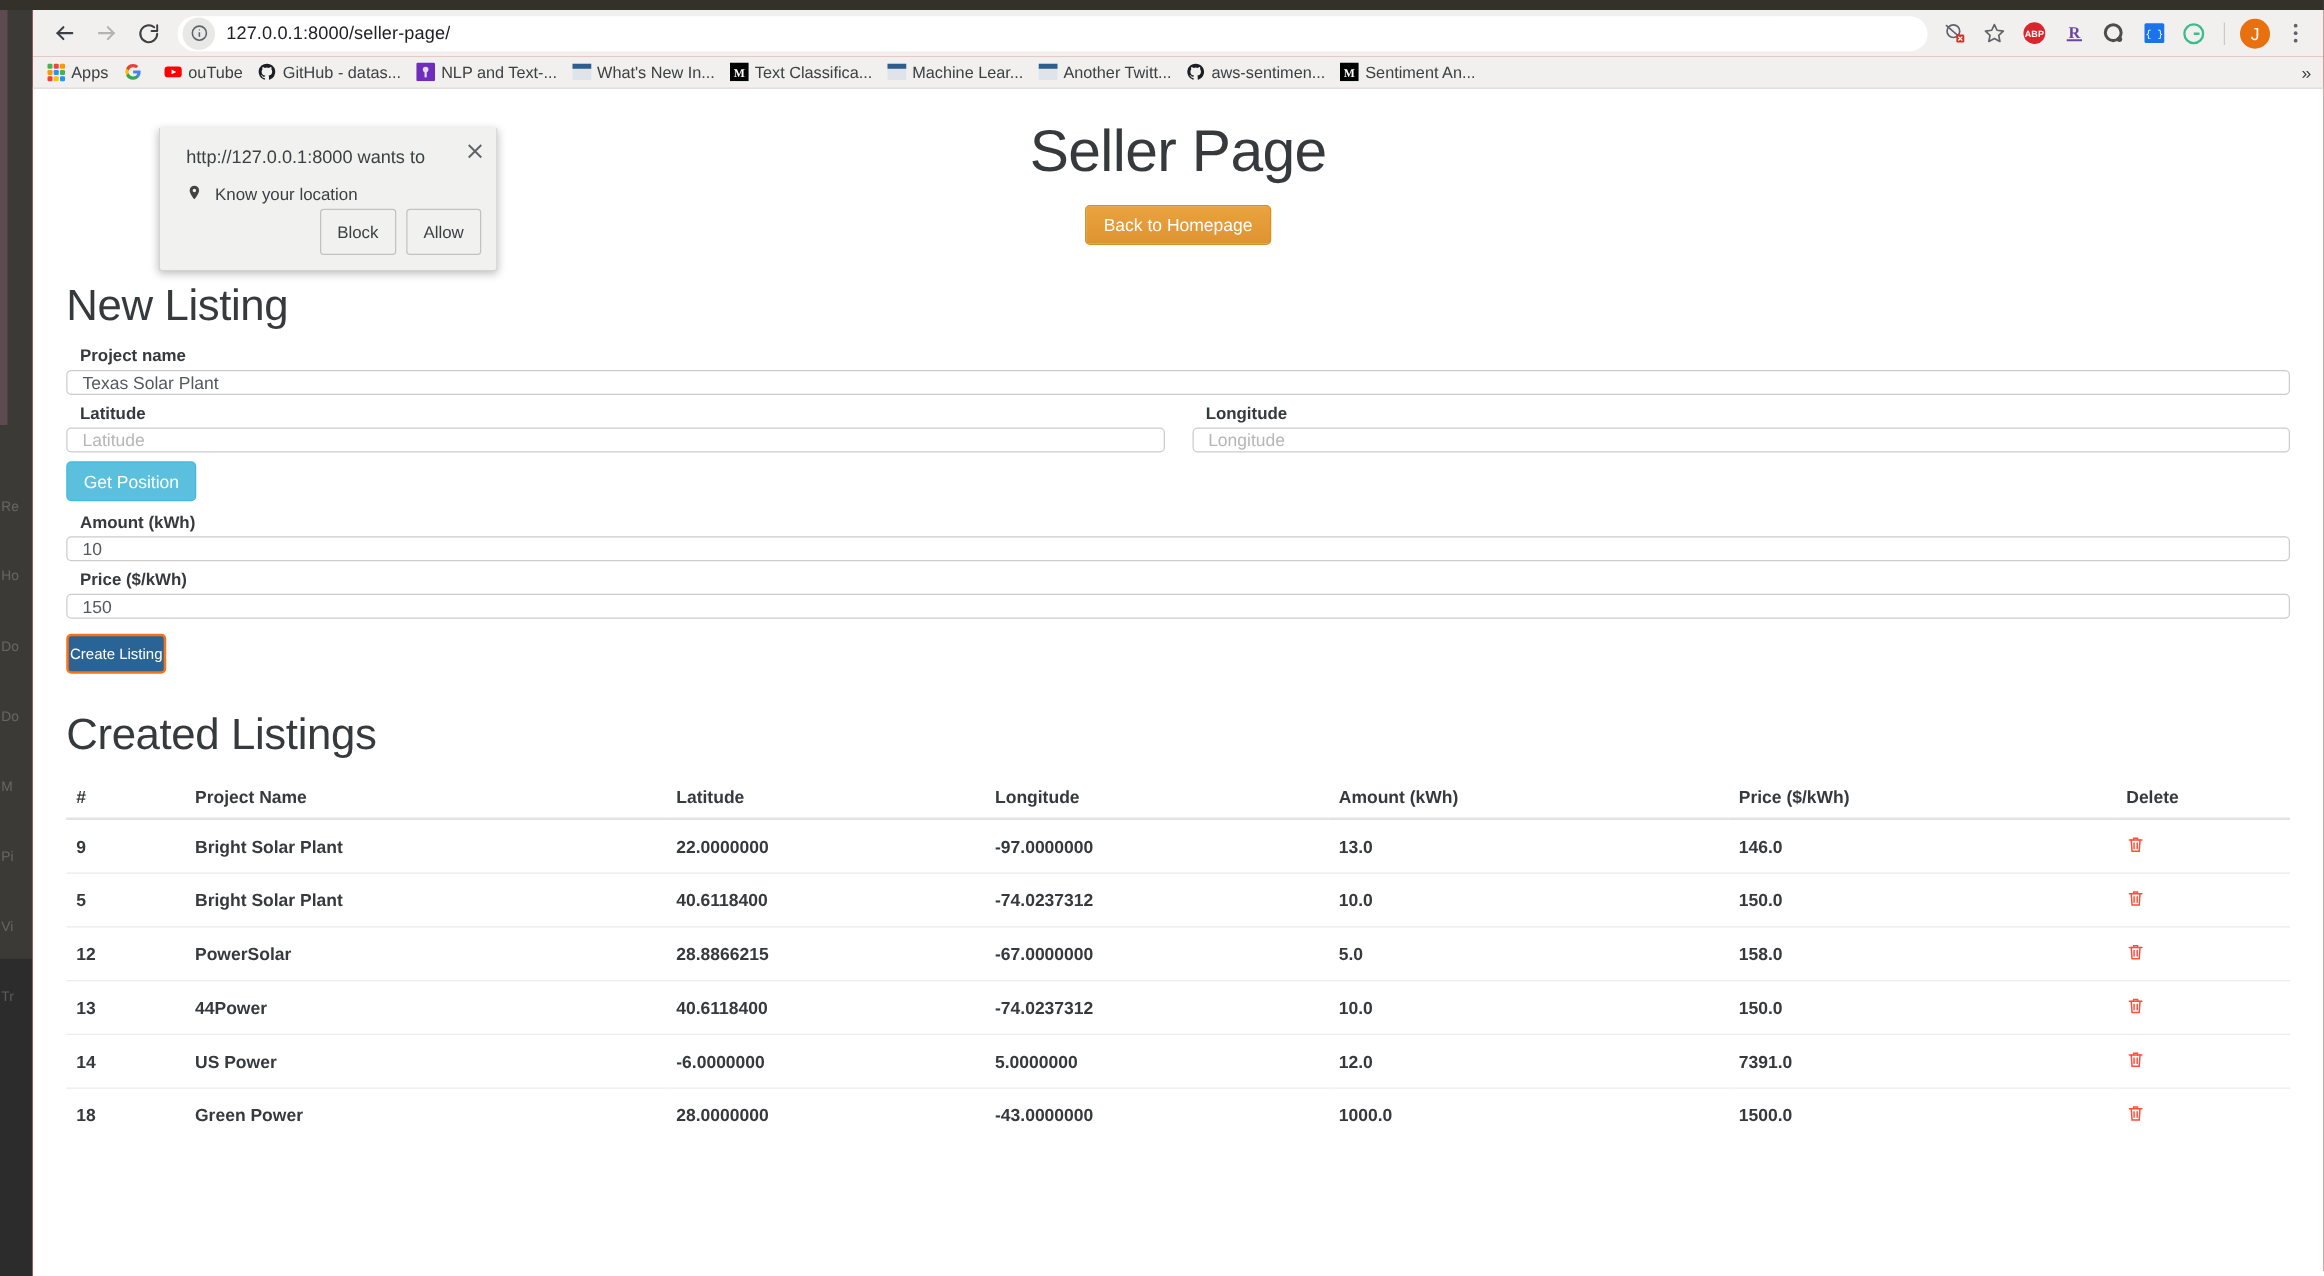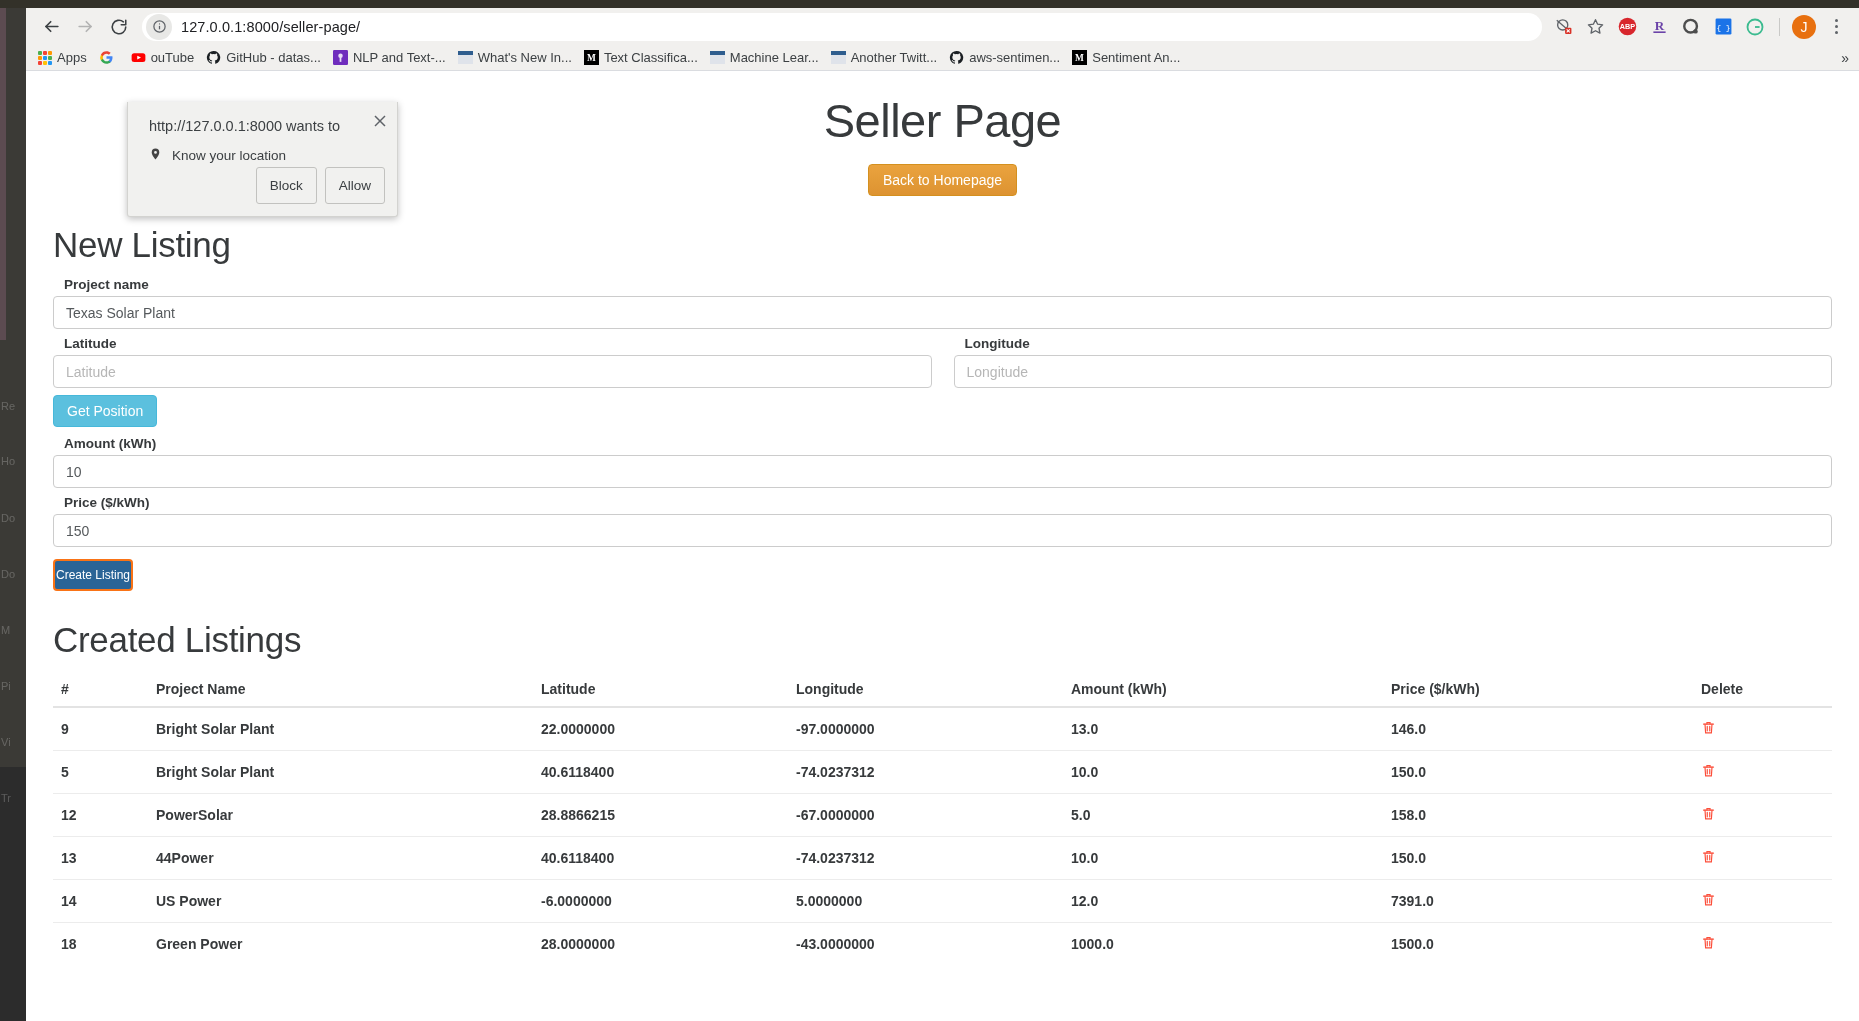--- a/index.html
+++ b/index.html
@@ -169,21 +169,21 @@
   h2.section {
     font-size: 35px; font-weight: 400; color: #373a3c;
     margin: 29px 0 12px 0; letter-spacing: -0.3px;
   }
   .form-label {
     display: block; font-size: 13.5px; font-weight: bold;
     color: #373a3c; margin: 0 0 4px 11px;
   }
   .form-input {
     display: block; width: 100%;
-    height: 33px;
+    height: 20px;
     border: 1px solid #cccccc; border-radius: 4px;
     background: #fff;
     font-size: 14px; color: #55595c;
     padding: 4px 12px;
     margin-bottom: 7px;
     font-family: "Liberation Sans", sans-serif;
   }
   .form-input::placeholder { color: #b6b6b6; }
   .row2 { display: flex; gap: 22px; }
   .row2 > div { flex: 1; min-width: 0; }

